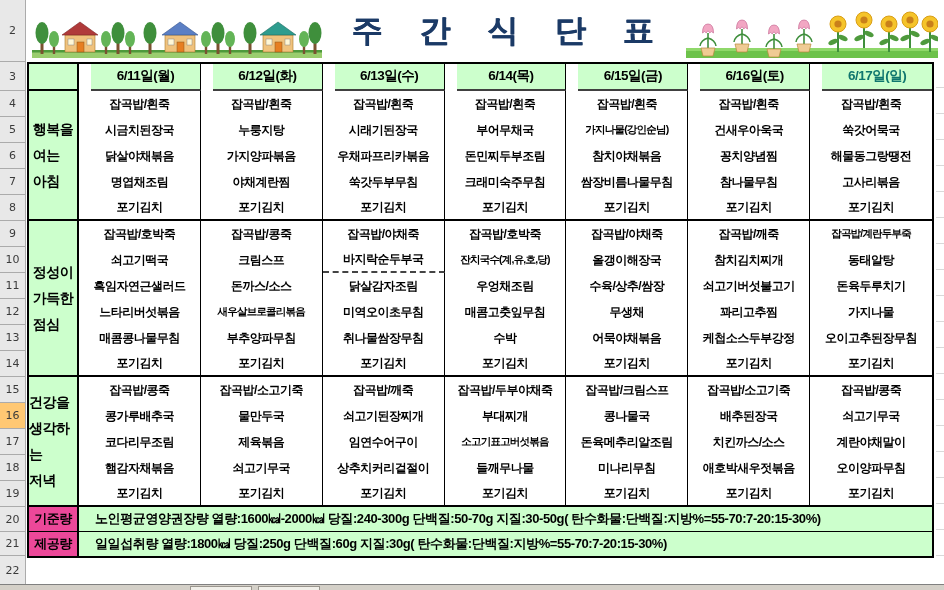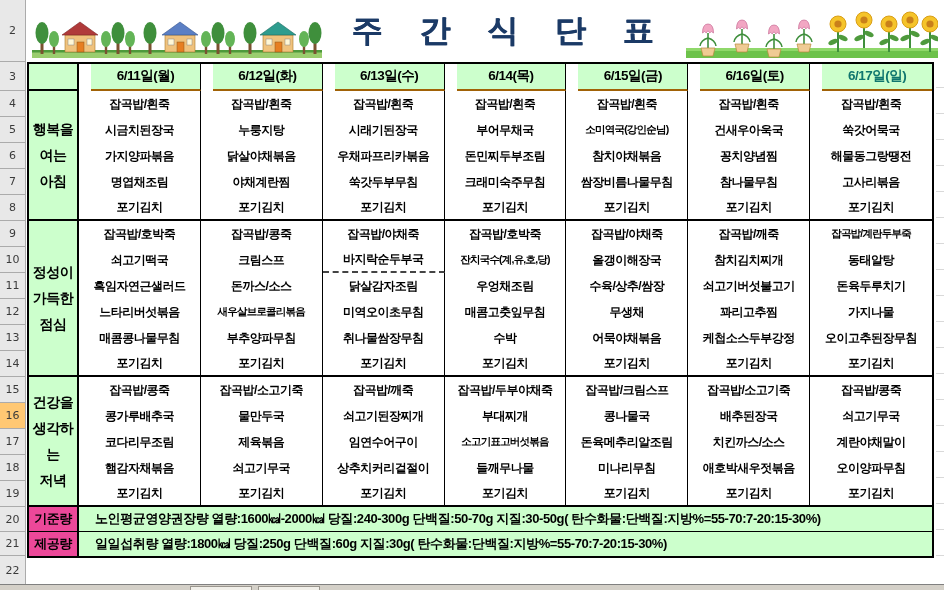--- a/index.html
+++ b/index.html
@@ -25,24 +25,24 @@
   
   .menu-table{position:absolute;left:27px;top:62px;width:907px;box-sizing:border-box;
       border:2px solid #000;background:#fff;
       display:grid;
       grid-template-columns:50px repeat(7,1fr);
       grid-template-rows:27px repeat(16,26px) 25px 24px;}
   .cell{box-sizing:border-box;display:flex;align-items:center;justify-content:center;
       font-weight:bold;color:#000;letter-spacing:-0.5px;line-height:1.05;
       border-right:1px solid #000;overflow:hidden;white-space:nowrap;}
   .cell.c7{border-right:none;}
-  .hcell{background:#CCFFCC;font-size:13.5px;border-bottom:2px solid #a16207;margin-left:12px;}
+  .hcell{background:#CCFFCC;font-size:13.5px;border-bottom:2px solid #404040;margin-left:12px;}
   .corner{background:#CCFFCC;border-right:2px solid #000;border-bottom:2px solid #000;}
   .slabel{background:#CCFFCC;border-right:2px solid #000;border-bottom:2px solid #000;
-      font-size:14px;white-space:pre-line;text-align:center;line-height:26px;}
+      font-size:14px;white-space:pre-line;text-align:left;line-height:26px;}
   .mc{background:#fff;font-size:12px;}
   .mc.small{font-size:10.5px;letter-spacing:-0.8px;}
   .rb{border-bottom:2px solid #000;}
   .dashed{border-bottom:2px dashed #444;}
   .flabel{background:#ec4899;font-size:13px;border-right:2px solid #000;}
   .ftext{background:#CCFFCC;grid-column:2 / span 7;justify-content:flex-start;
       padding-left:16px;font-size:13px;letter-spacing:-0.4px;border-right:none;}
   .fb1{border-bottom:1.5px solid #000;}
 
   
@@ -179,25 +179,25 @@
     <div class="cell mc">잡곡밥/흰죽</div>
     <div class="cell mc">잡곡밥/흰죽</div>
     <div class="cell mc">잡곡밥/흰죽</div>
     <div class="cell mc">잡곡밥/흰죽</div>
     <div class="cell mc">잡곡밥/흰죽</div>
     <div class="cell mc c7">잡곡밥/흰죽</div>
     <div class="cell mc">시금치된장국</div>
     <div class="cell mc">누룽지탕</div>
     <div class="cell mc">시래기된장국</div>
     <div class="cell mc">부어무채국</div>
-    <div class="cell mc small">소미역국(강인순님)</div>
+    <div class="cell mc small">가지나물(강인순님)</div>
     <div class="cell mc">건새우아욱국</div>
     <div class="cell mc c7">쑥갓어묵국</div>
+    <div class="cell mc">닭살야채볶음</div>
     <div class="cell mc">가지양파볶음</div>
-    <div class="cell mc">닭살야채볶음</div>
     <div class="cell mc">우채파프리카볶음</div>
     <div class="cell mc">돈민찌두부조림</div>
     <div class="cell mc">참치야채볶음</div>
     <div class="cell mc">꽁치양념찜</div>
     <div class="cell mc c7">해물동그랑땡전</div>
     <div class="cell mc">명엽채조림</div>
     <div class="cell mc">야채계란찜</div>
     <div class="cell mc">쑥갓두부무침</div>
     <div class="cell mc">크래미숙주무침</div>
     <div class="cell mc">쌈장비름나물무침</div>

